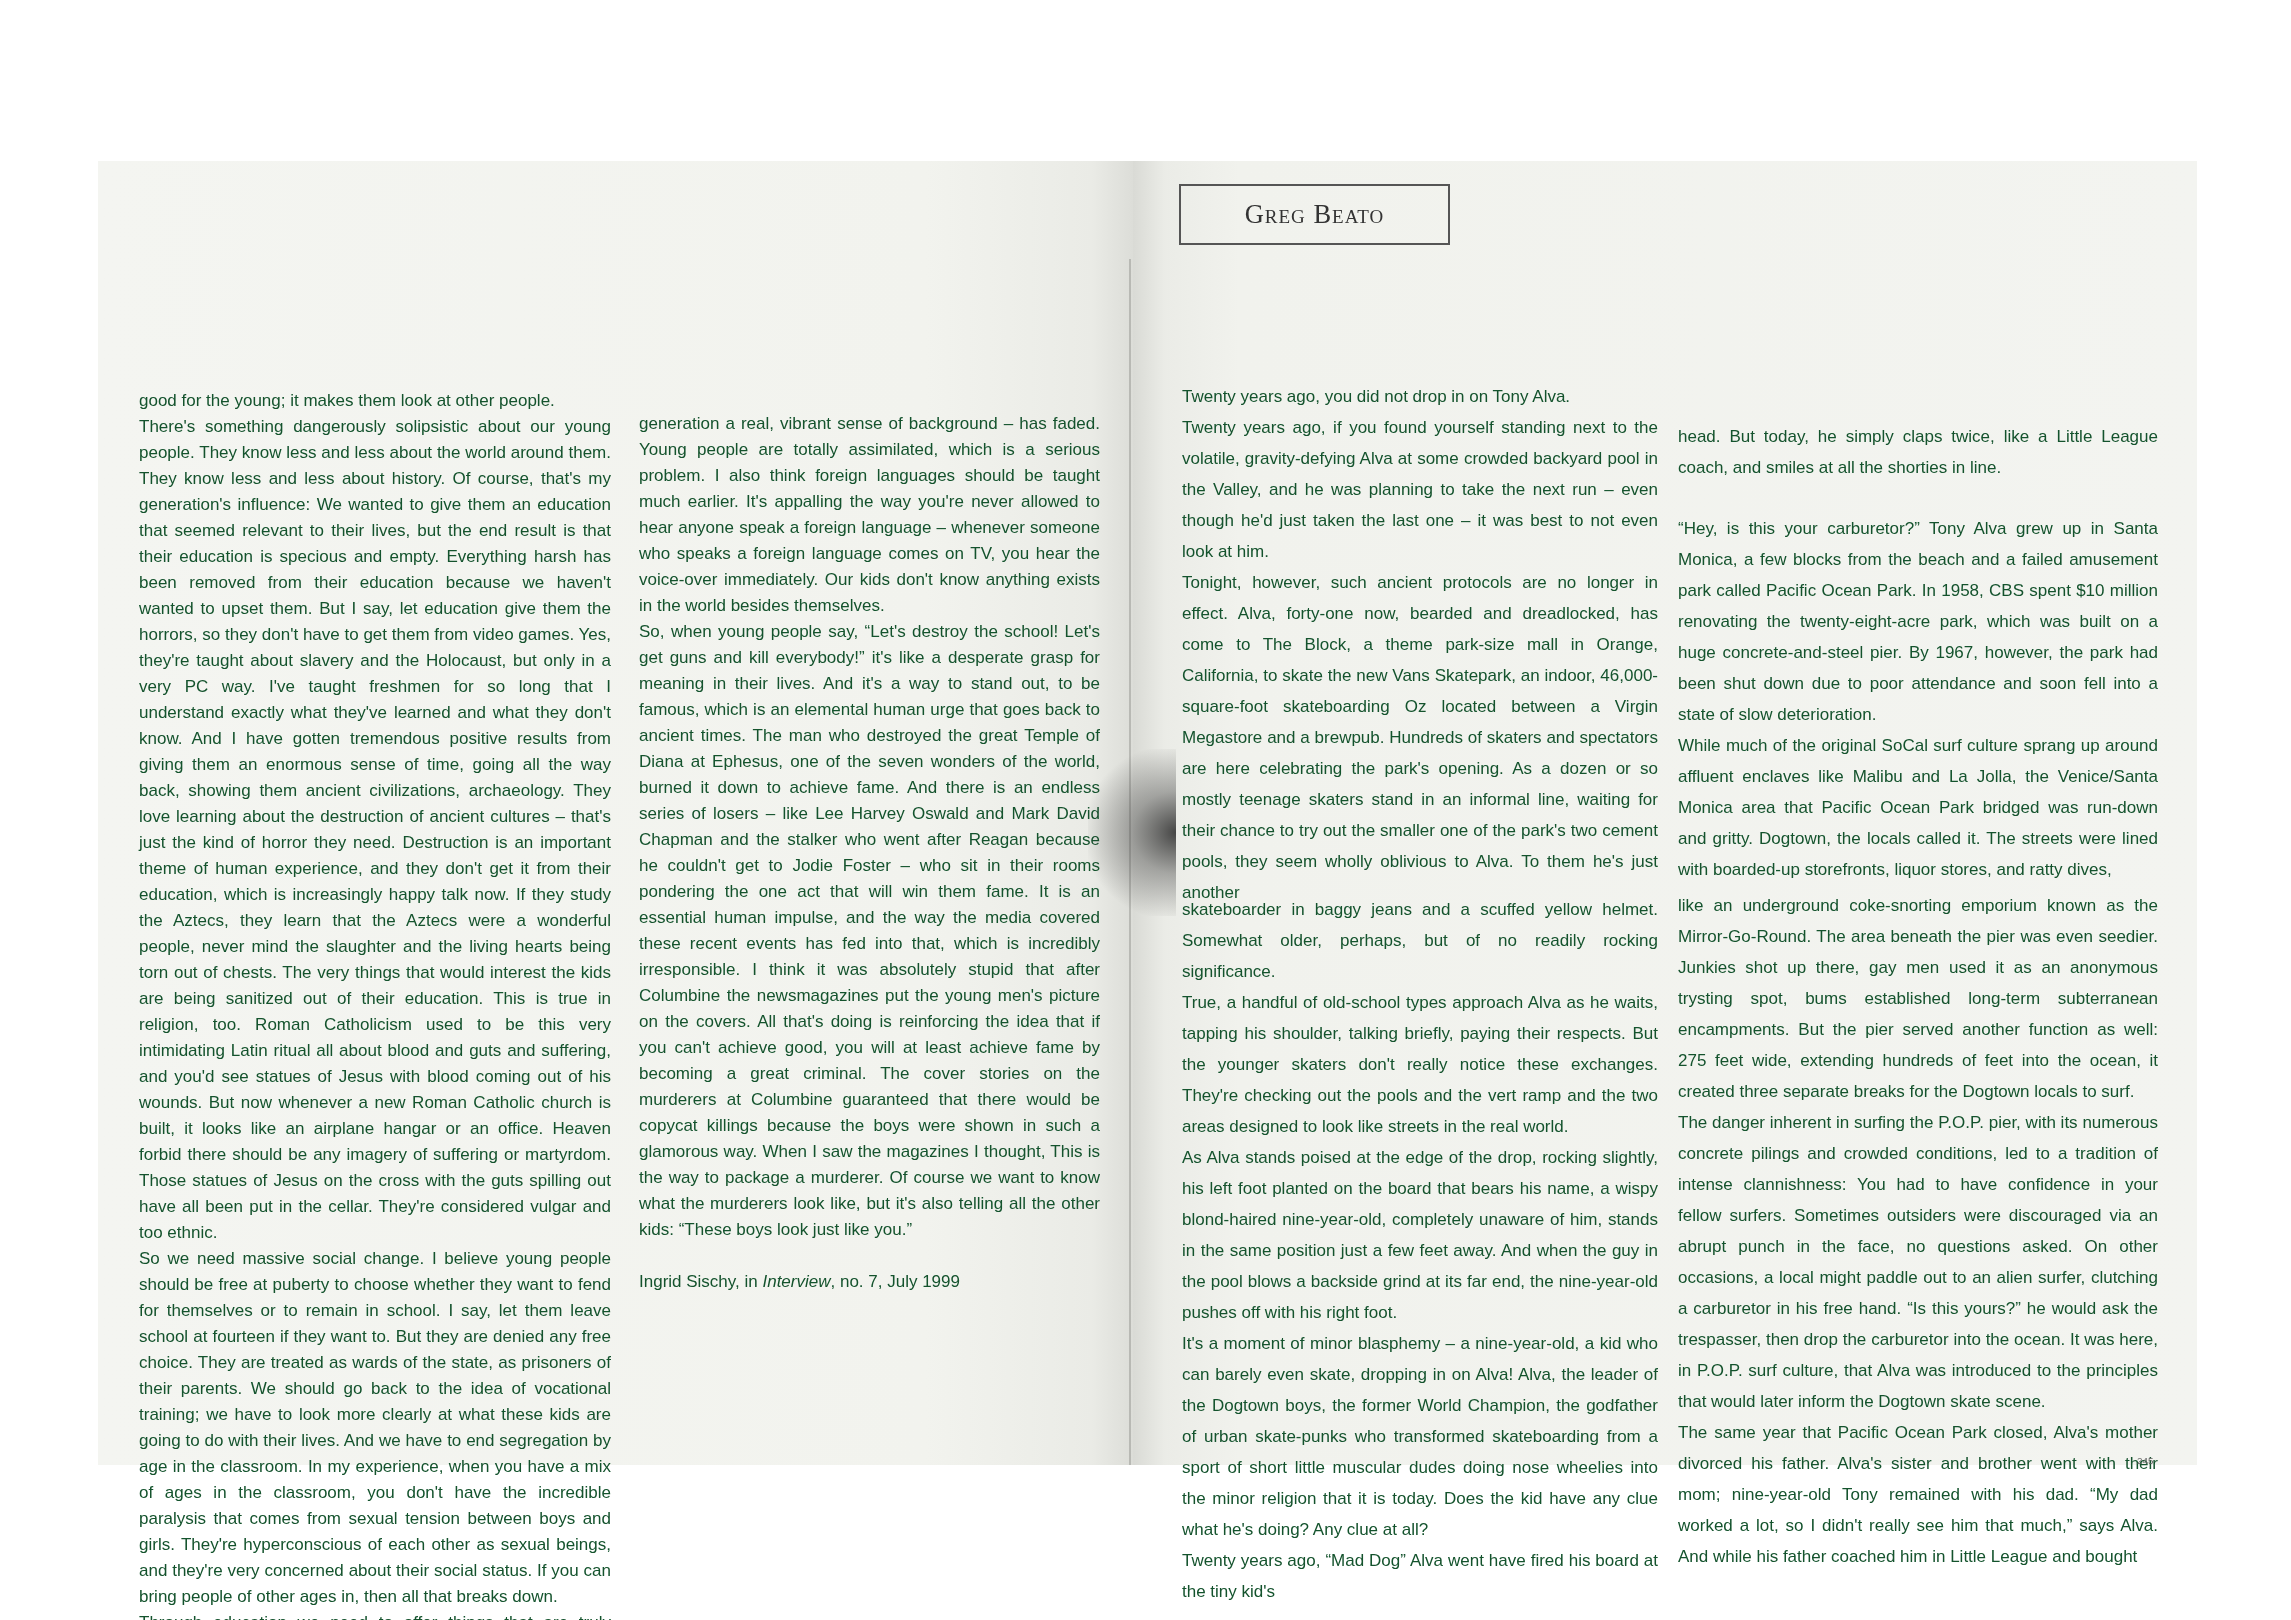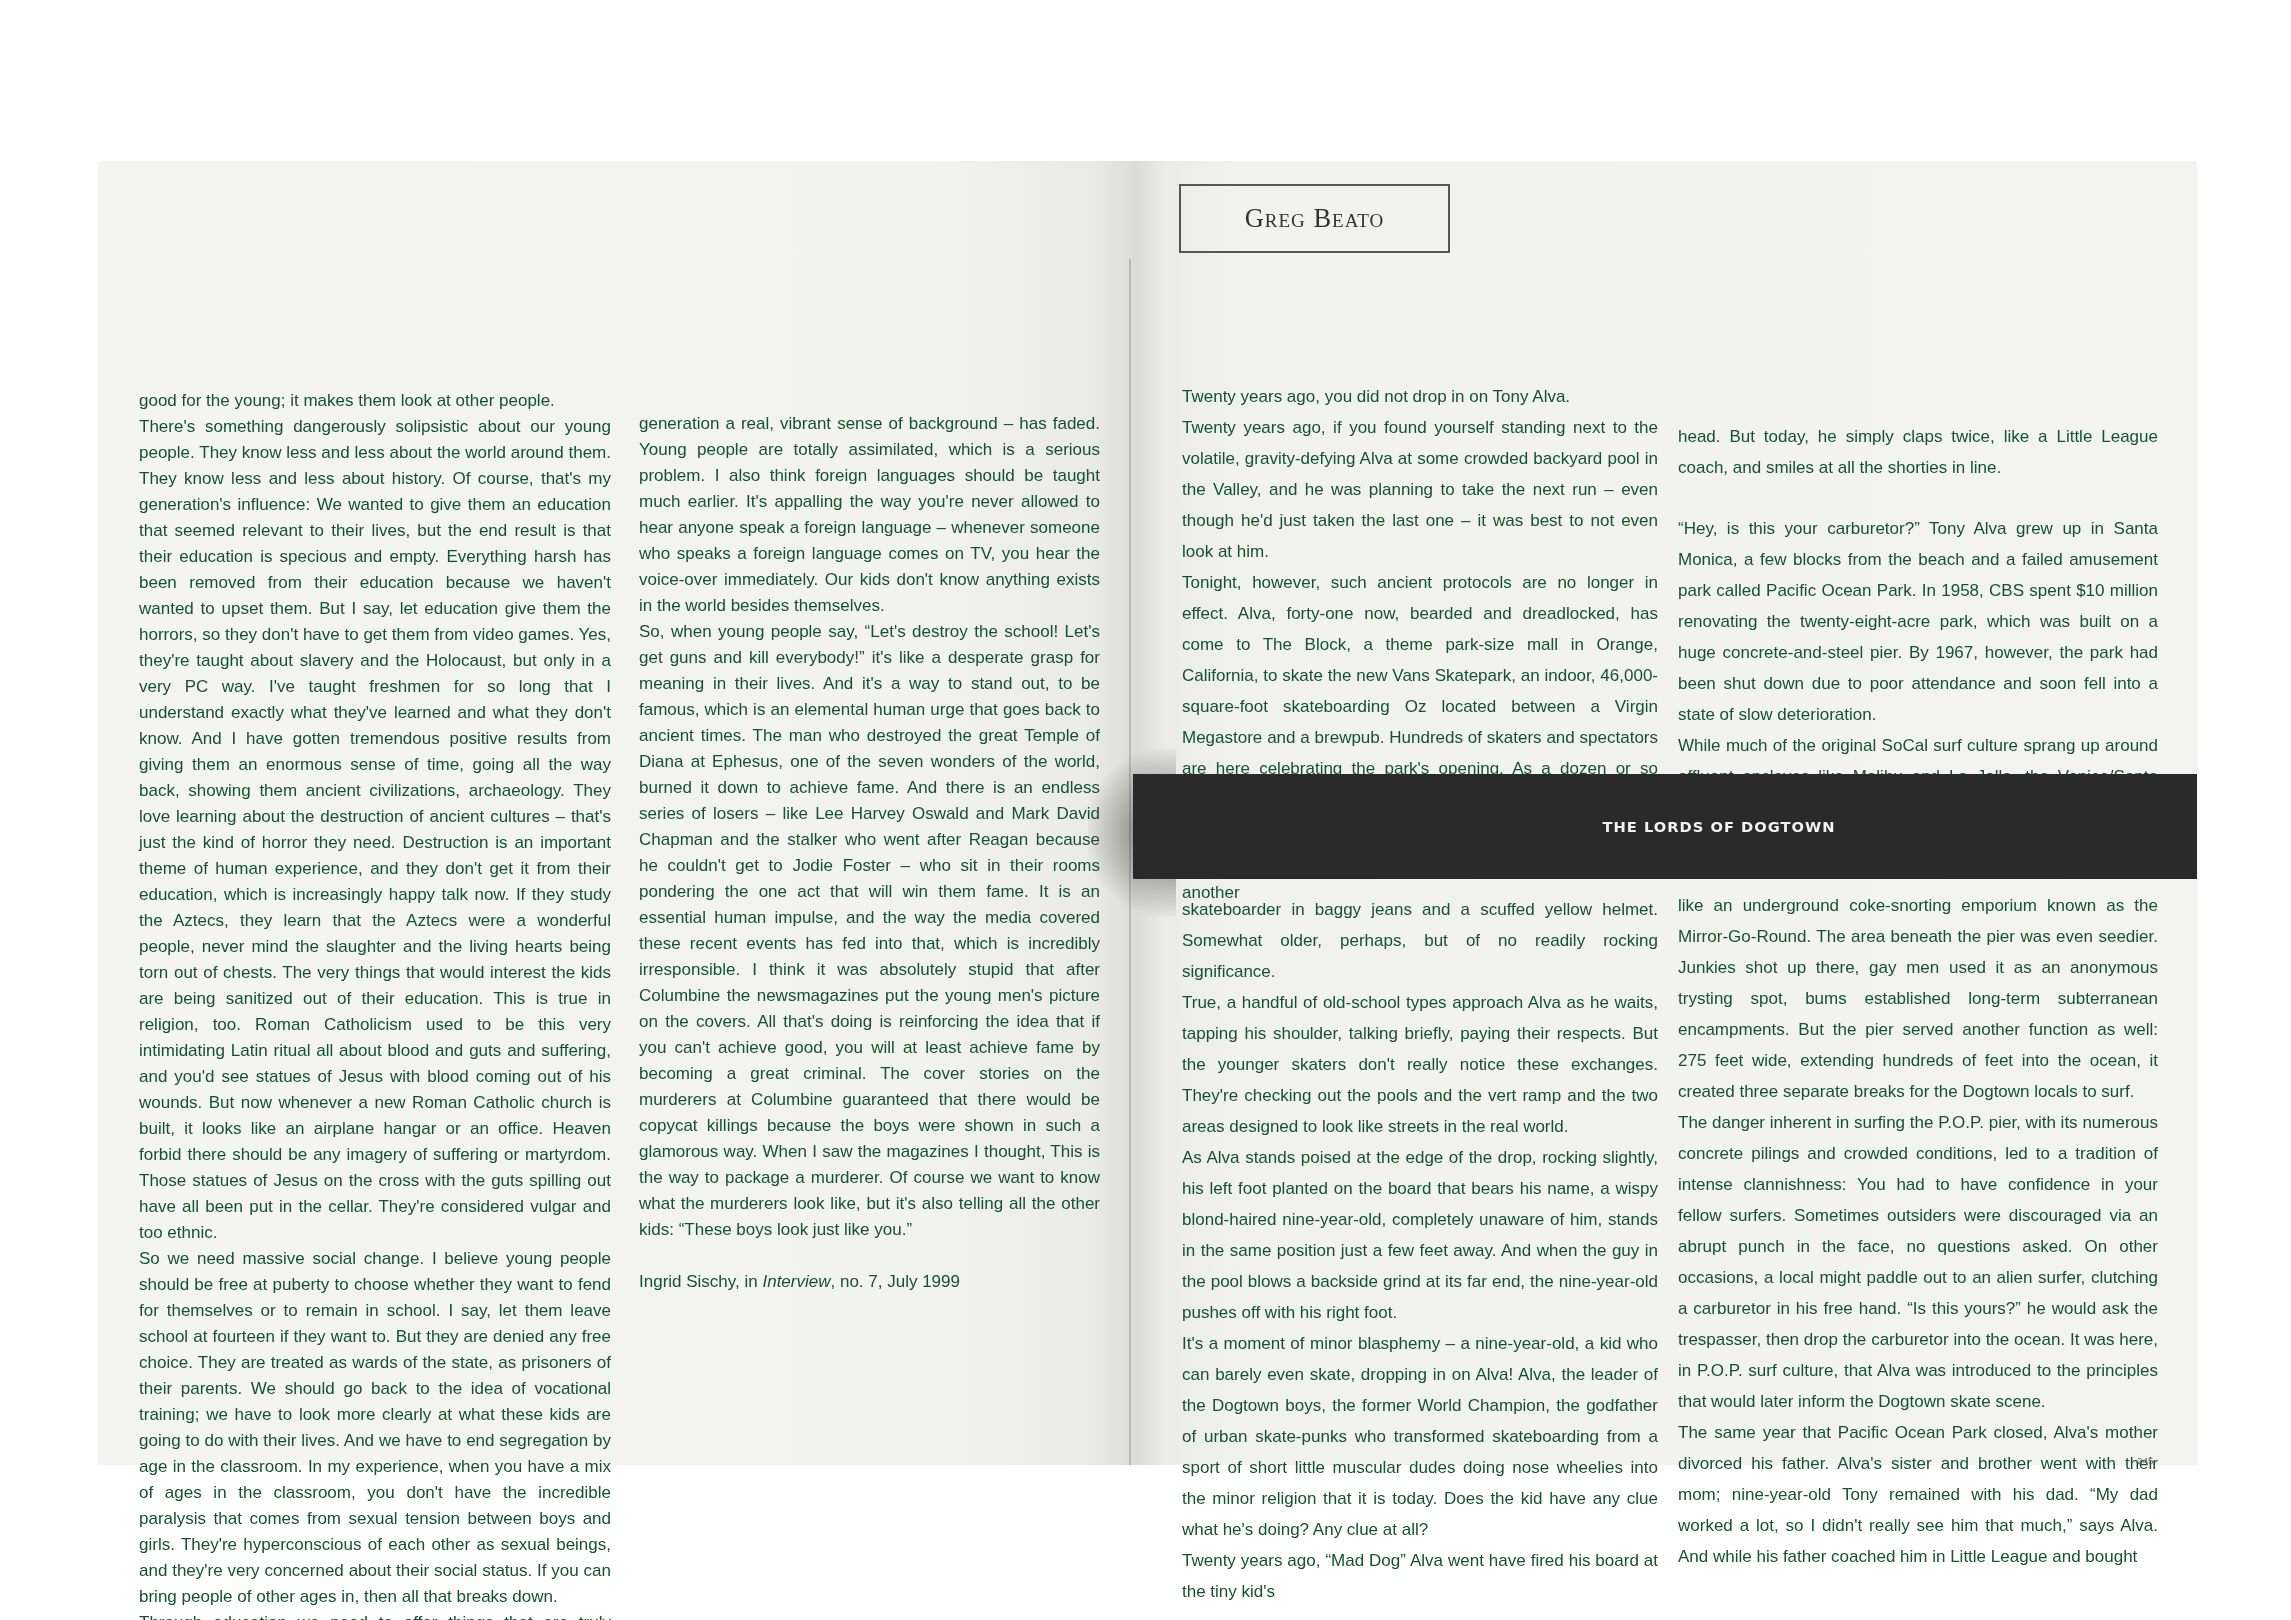--- a/index.html
+++ b/index.html
@@ -36,21 +36,21 @@
   .c3 { left: 1084px; top: 220px; width: 476px; }
   .c4 { left: 1580px; top: 220px; width: 480px; margin-top: 40px; }
   .c3b { left: 1084px; top: 733px; width: 476px; }
   .c4b { left: 1580px; top: 729px; width: 480px; }
   .c3 p, .c3b p { line-height: 31px; }
   .c4 p, .c4b p { line-height: 31px; }
   .gap { height: 30px; }
   .citation { margin-top: 25.5px !important; text-align: left; }
   .citation i { font-style: italic; }
   .author-box {
-    position: absolute; left: 1081px; top: 22.5px; width: 271px; height: 69px;
+    position: absolute; left: 1081px; top: 22.5px; width: 271px; height: 61px;
     border: 2.9px solid #555; box-sizing: border-box;
     display: flex; align-items: center; justify-content: center;
     font-family: "Liberation Serif", "DejaVu Serif", serif;
     font-size: 26.5px; letter-spacing: 1px; color: #333;
     font-variant: small-caps;
   }
   .title-bar {
     position: absolute; left: 1035px; top: 613px; width: 1064px; height: 105px;
     background: #2a2a2a;
     display: flex; align-items: center; justify-content: center;
@@ -99,23 +99,20 @@
     <p>Twenty years ago, if you found yourself standing next to the volatile, gravity-defying Alva at some crowded backyard pool in the Valley, and he was planning to take the next run – even though he'd just taken the last one – it was best to not even look at him.</p>
     <p>Tonight, however, such ancient protocols are no longer in effect. Alva, forty-one now, bearded and dreadlocked, has come to The Block, a theme park-size mall in Orange, California, to skate the new Vans Skatepark, an indoor, 46,000-square-foot skateboarding Oz located between a Virgin Megastore and a brewpub. Hundreds of skaters and spectators are here celebrating the park's opening. As a dozen or so mostly teenage skaters stand in an informal line, waiting for their chance to try out the smaller one of the park's two cement pools, they seem wholly oblivious to Alva. To them he's just another</p>
   </div>
   <div class="col c4">
     <p>head. But today, he simply claps twice, like a Little League coach, and smiles at all the shorties in line.</p>
     <div class="gap"></div>
     <p>“Hey, is this your carburetor?” Tony Alva grew up in Santa Monica, a few blocks from the beach and a failed amusement park called Pacific Ocean Park. In 1958, CBS spent $10 million renovating the twenty-eight-acre park, which was built on a huge concrete-and-steel pier. By 1967, however, the park had been shut down due to poor attendance and soon fell into a state of slow deterioration.</p>
     <p>While much of the original SoCal surf culture sprang up around affluent enclaves like Malibu and La Jolla, the Venice/Santa Monica area that Pacific Ocean Park bridged was run-down and gritty. Dogtown, the locals called it. The streets were lined with boarded-up storefronts, liquor stores, and ratty dives,</p>
   </div>
 
-  <div class="title-bar">
-    <span>THE LORDS OF DOGTOWN</span>
-  </div>
 
   <div class="col c3b">
     <p>skateboarder in baggy jeans and a scuffed yellow helmet. Somewhat older, perhaps, but of no readily rocking significance.</p>
     <p>True, a handful of old-school types approach Alva as he waits, tapping his shoulder, talking briefly, paying their respects. But the younger skaters don't really notice these exchanges. They're checking out the pools and the vert ramp and the two areas designed to look like streets in the real world.</p>
     <p>As Alva stands poised at the edge of the drop, rocking slightly, his left foot planted on the board that bears his name, a wispy blond-haired nine-year-old, completely unaware of him, stands in the same position just a few feet away. And when the guy in the pool blows a backside grind at its far end, the nine-year-old pushes off with his right foot.</p>
     <p>It's a moment of minor blasphemy – a nine-year-old, a kid who can barely even skate, dropping in on Alva! Alva, the leader of the Dogtown boys, the former World Champion, the godfather of urban skate-punks who transformed skateboarding from a sport of short little muscular dudes doing nose wheelies into the minor religion that it is today. Does the kid have any clue what he's doing? Any clue at all?</p>
     <p>Twenty years ago, “Mad Dog” Alva went have fired his board at the tiny kid's</p>
   </div>
   <div class="col c4b">
     <p>like an underground coke-snorting emporium known as the Mirror-Go-Round. The area beneath the pier was even seedier. Junkies shot up there, gay men used it as an anonymous trysting spot, bums established long-term subterranean encampments. But the pier served another function as well: 275 feet wide, extending hundreds of feet into the ocean, it created three separate breaks for the Dogtown locals to surf.</p>

